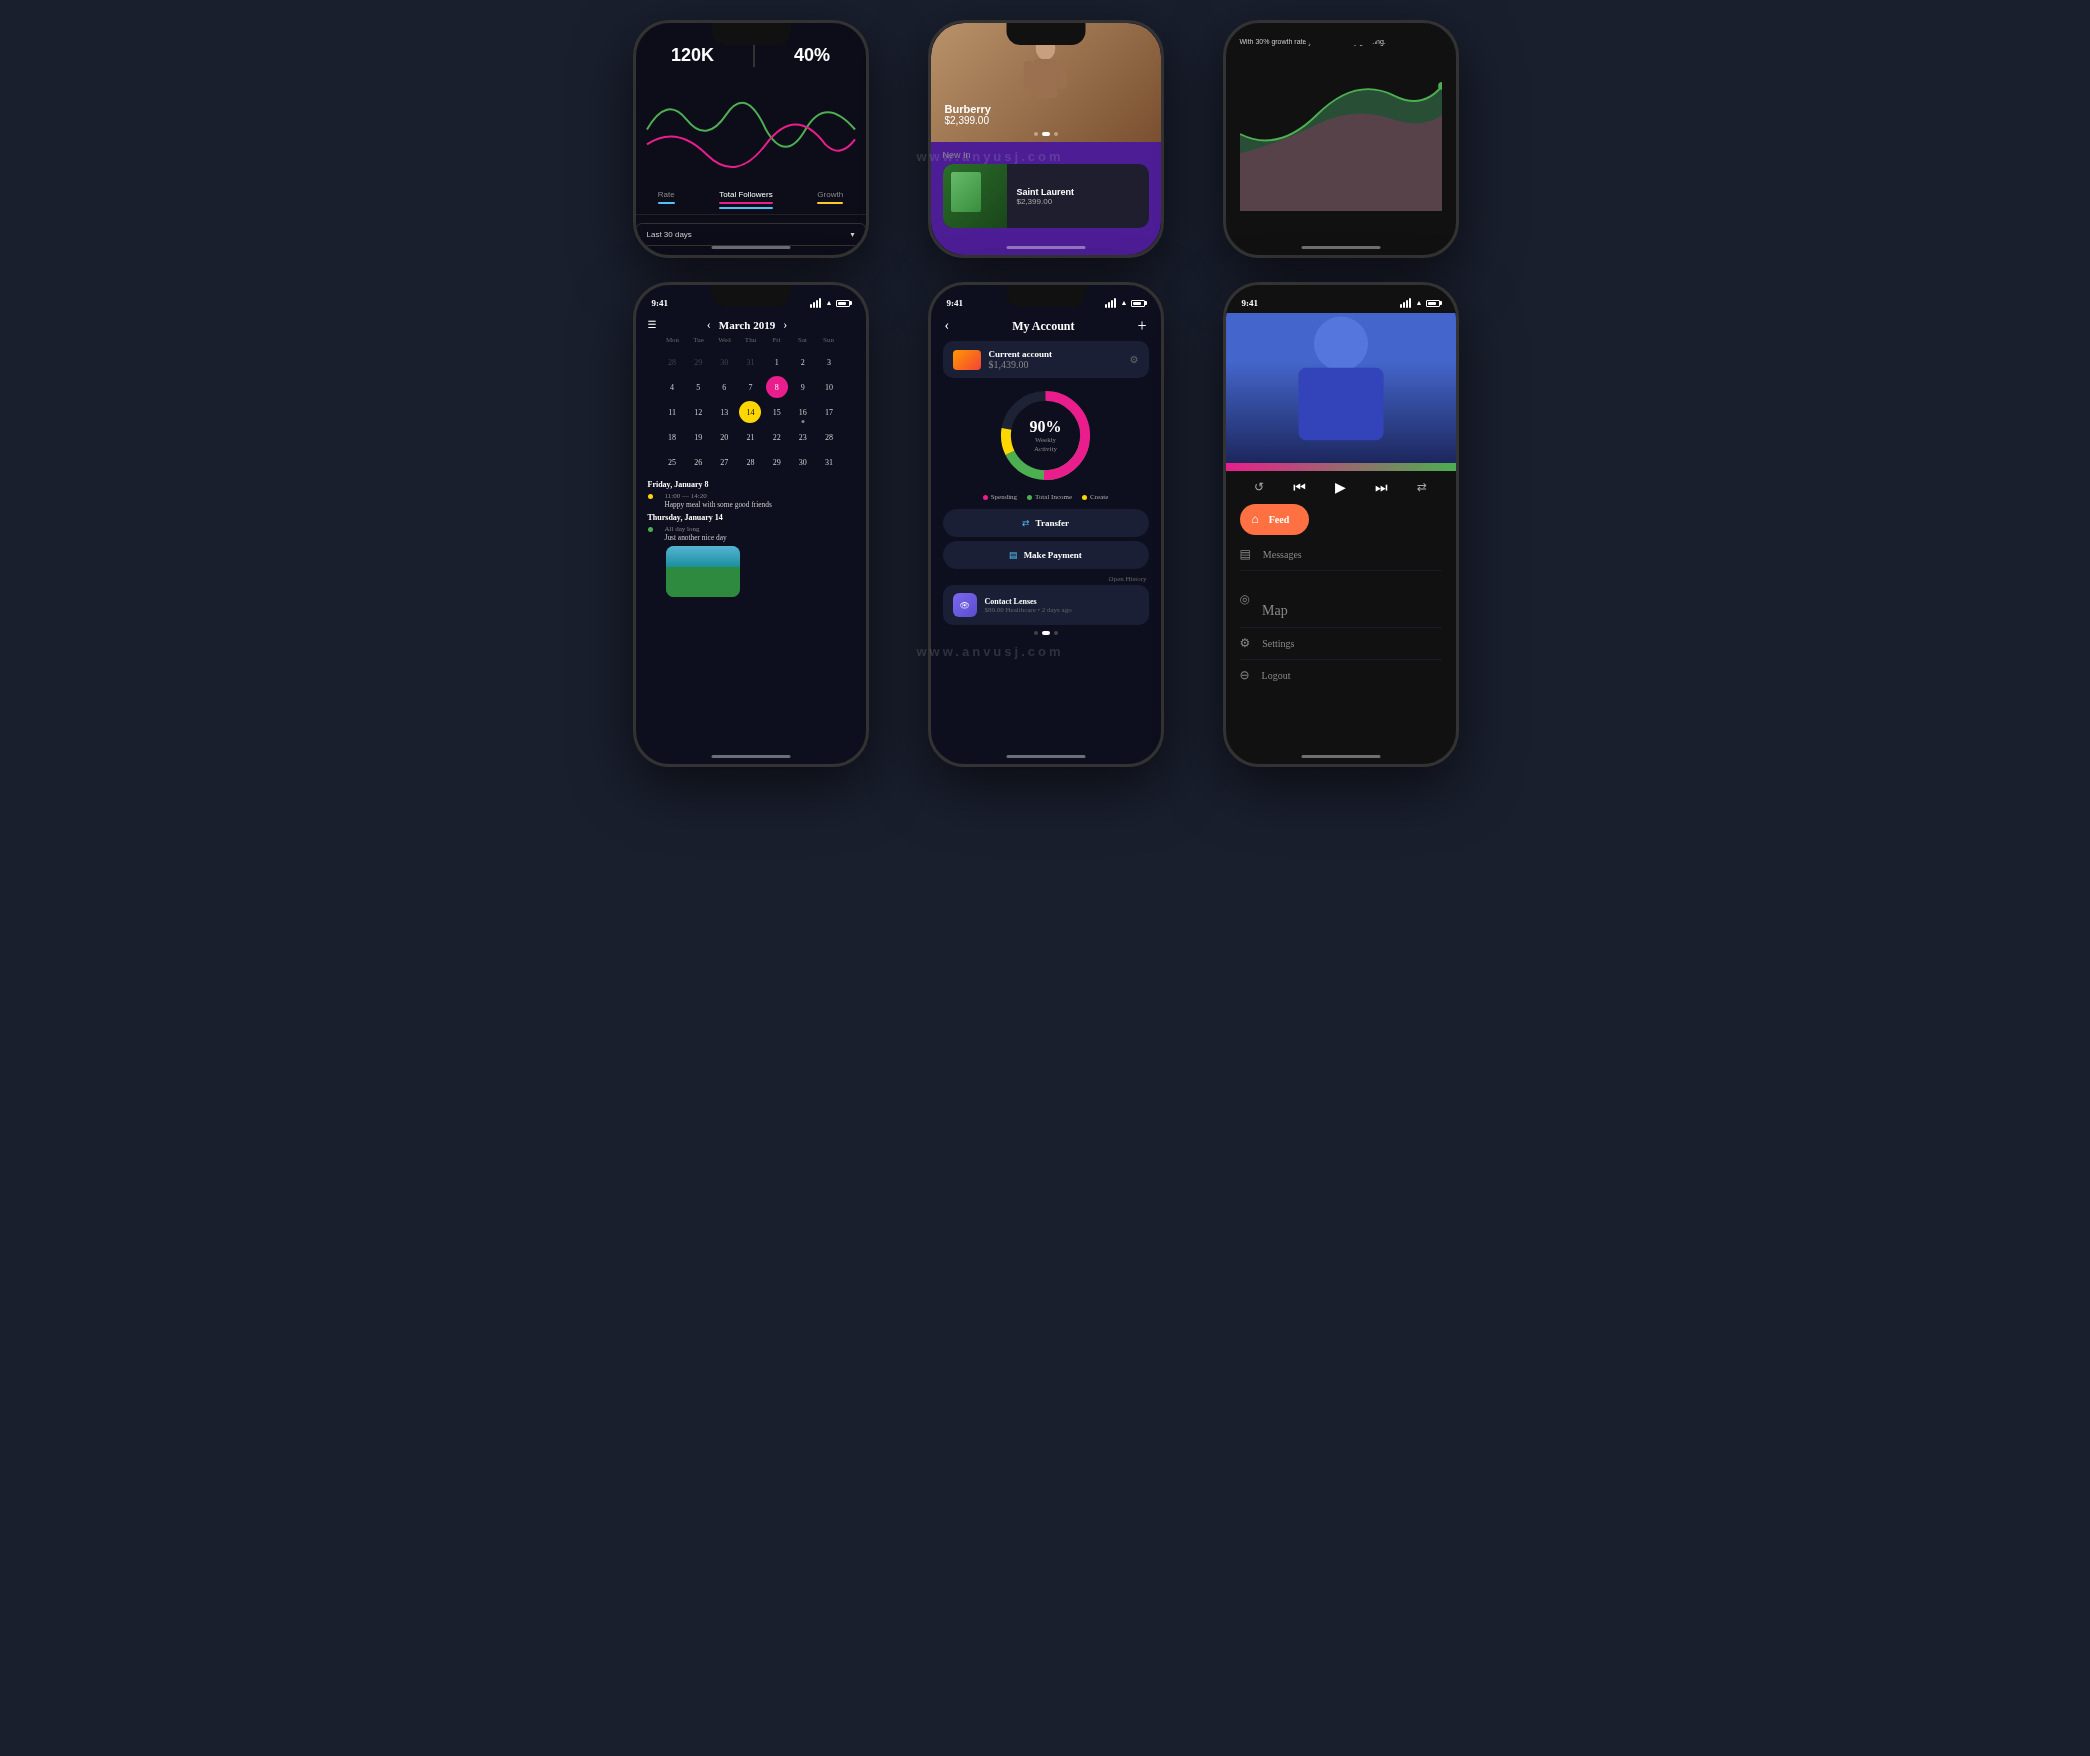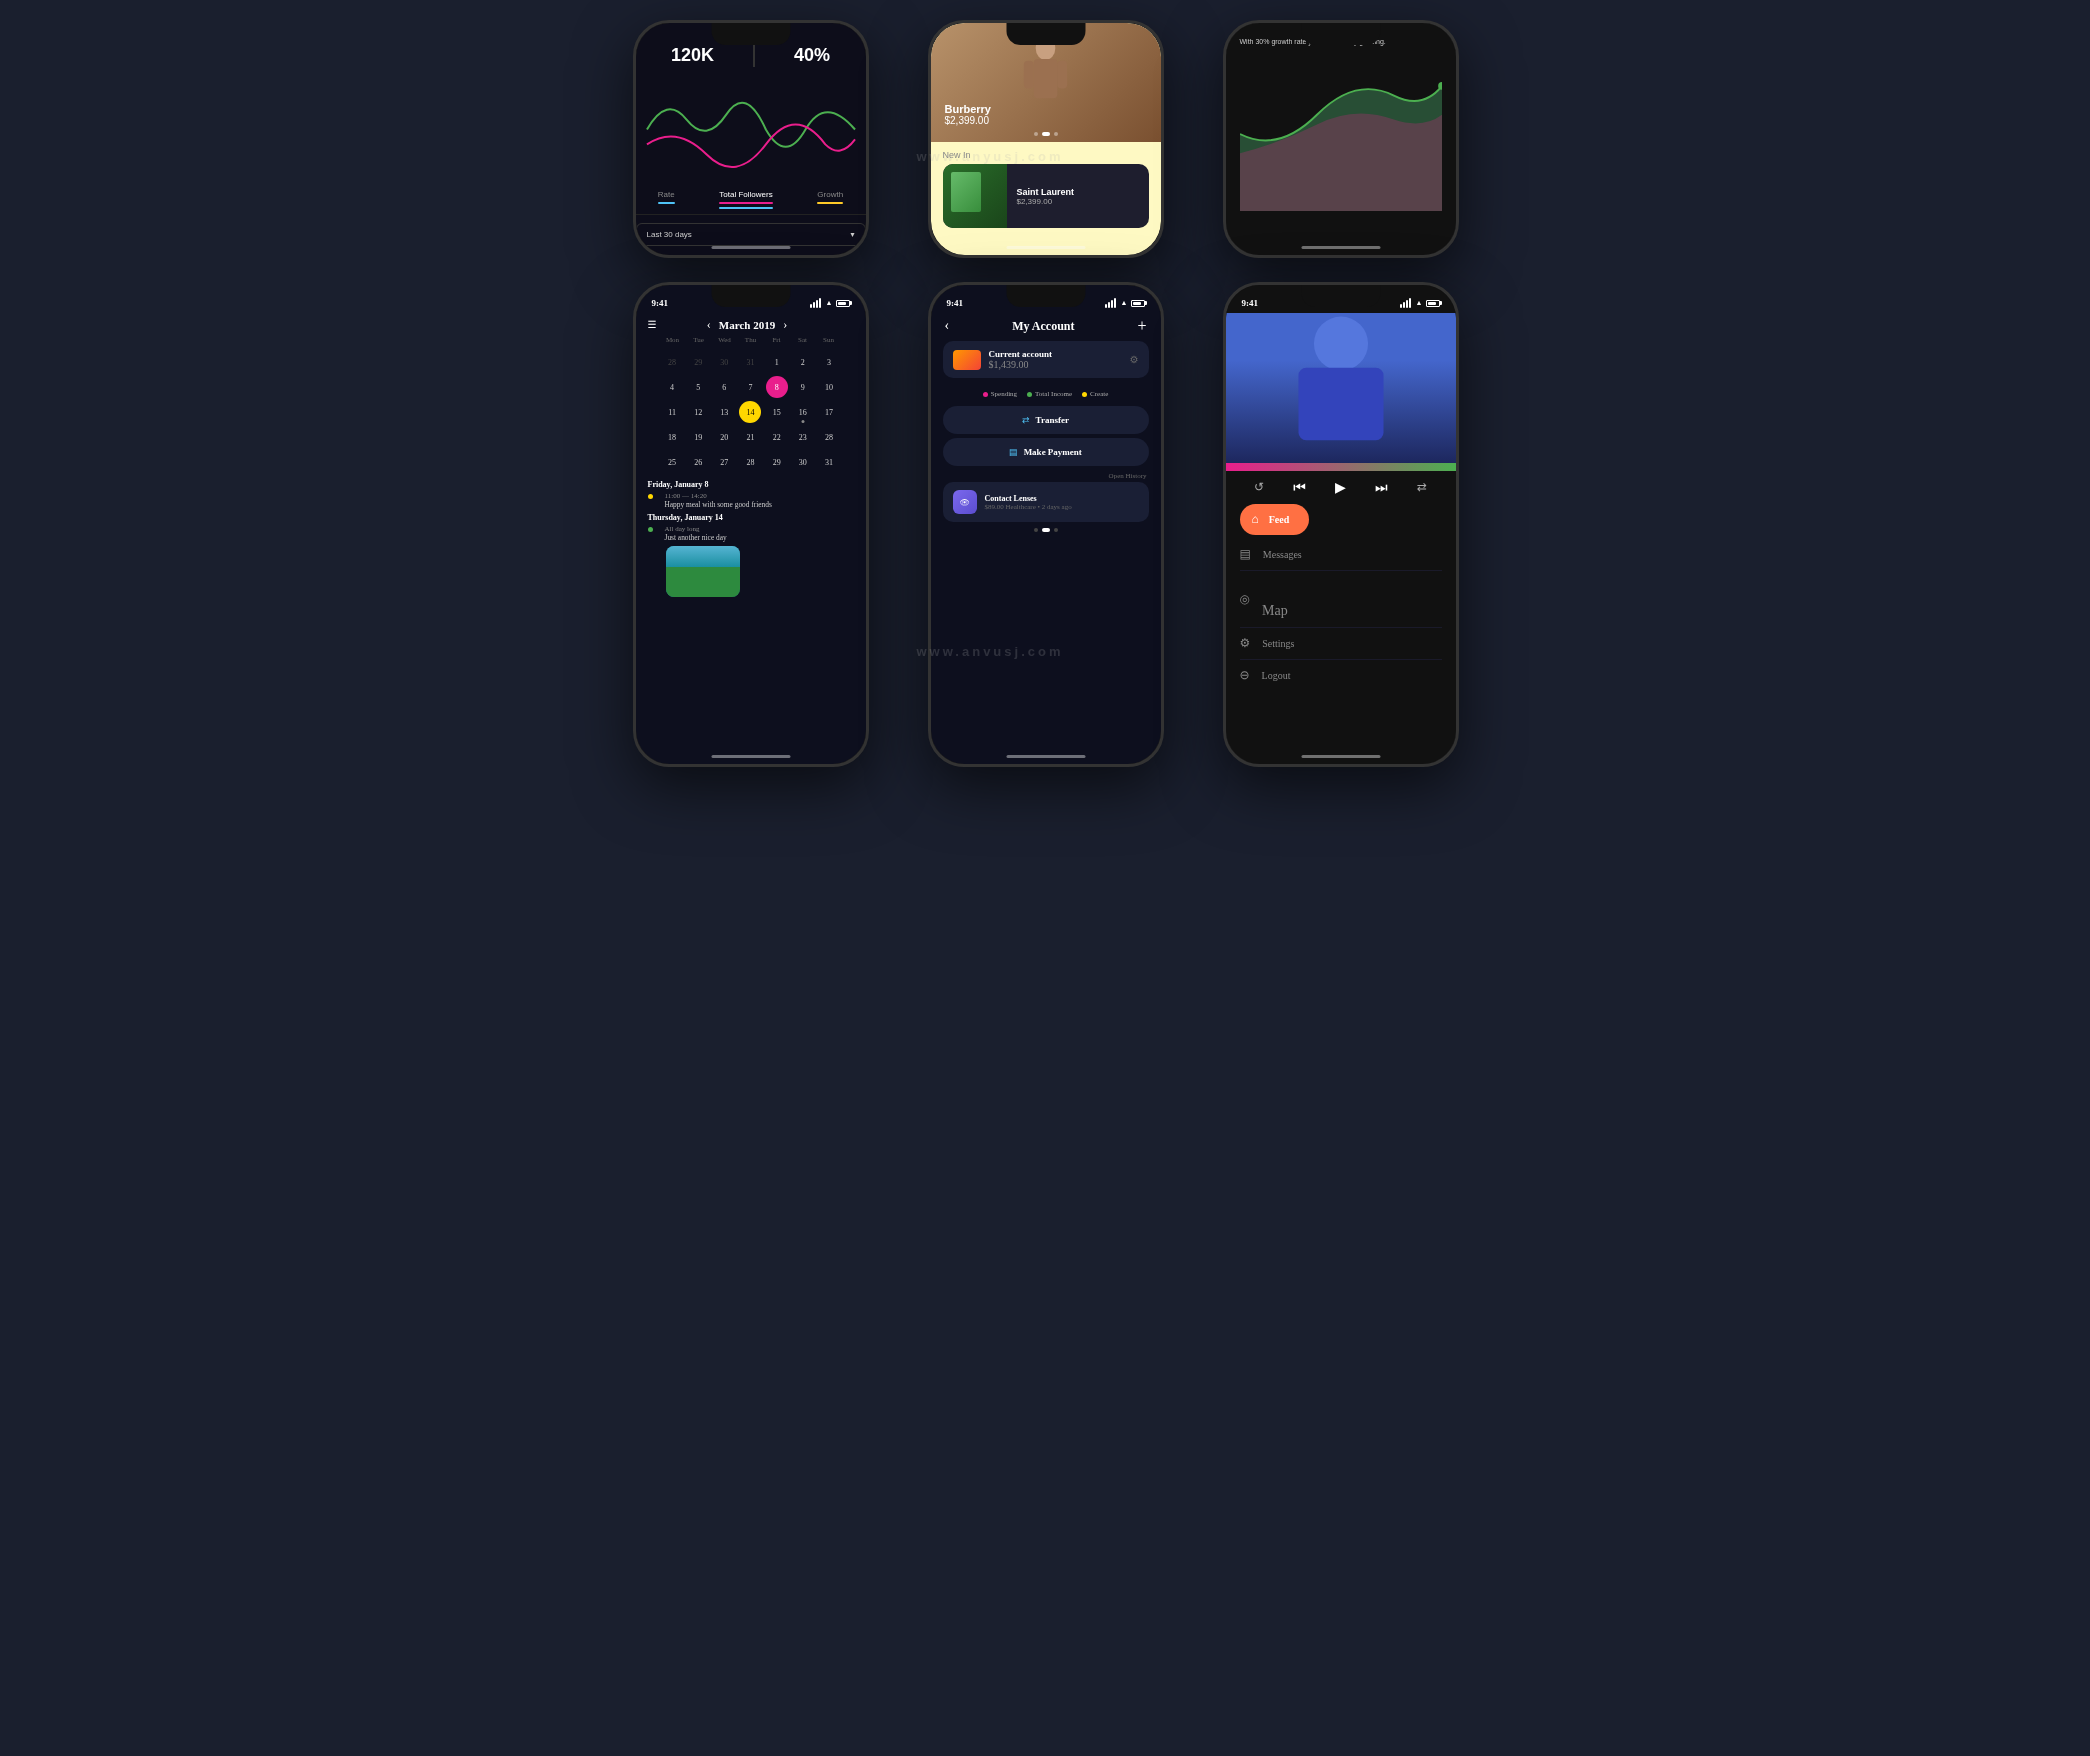--- a/index.html
+++ b/index.html
@@ -573,21 +573,21 @@
 
         <div class="phone1-dropdown">
           <span class="dropdown-text">Last 30 days</span>
           <span class="dropdown-arrow">▾</span>
         </div>
         <div class="home-indicator"></div>
       </div>
     </div>
 
     <div class="phone phone-partial" style="height:238px;">
-      <div class="phone-screen" style="background:#fef9c3;">
+      <div class="phone-screen" style="background:#4c1d95;">
 
         <div class="phone2-hero" style="height:119px;">
           <div class="hero-model" style="background: linear-gradient(135deg, #b8926a 0%, #7a5030 100%);">
 
             <svg width="59" height="99" viewBox="0 0 60 100">
               <ellipse cx="30" cy="15" rx="10" ry="12" fill="#c8a080"></ellipse>
               <rect x="18" y="26" width="24" height="40" rx="4" fill="#9b7050"></rect>
               <rect x="8" y="28" width="10" height="28" rx="4" fill="#9b7050"></rect>
               <rect x="42" y="28" width="10" height="28" rx="4" fill="#9b7050"></rect>
             </svg>
@@ -788,20 +788,38 @@
           <div class="acc-card-left">
             <div class="acc-card-icon"></div>
             <div>
               <div class="acc-card-name">Current account</div>
               <div class="acc-card-amount">$1,439.00</div>
             </div>
           </div>
           <span class="acc-settings-icon">⚙</span>
         </div>
 
+        <div class="acc-circle">
+          <div class="circle-container">
+            <svg width="99" height="99" viewBox="0 0 100 100">
+
+              <circle cx="50" cy="50" r="40" fill="none" stroke="#1e2235" stroke-width="10"></circle>
+
+              <circle cx="50" cy="50" r="40" fill="none" stroke="#4caf50" stroke-width="10" stroke-dasharray="100 152" stroke-dashoffset="-70" transform="rotate(-90 50 50)"></circle>
+
+              <circle cx="50" cy="50" r="40" fill="none" stroke="#ffd700" stroke-width="10" stroke-dasharray="25 227" stroke-dashoffset="-170" transform="rotate(-90 50 50)"></circle>
+
+              <circle cx="50" cy="50" r="40" fill="none" stroke="#e91e8c" stroke-width="10" stroke-dasharray="127 125" stroke-dashoffset="0" transform="rotate(-90 50 50)"></circle>
+            </svg>
+            <div class="circle-text">
+              <div class="circle-percent">90%</div>
+              <div class="circle-label" style="font-size:7px; color:#888; line-height:1.3;">Weekly<br>Activity</div>
+            </div>
+          </div>
+        </div>
 
         <div class="acc-legend">
           <div class="legend-item">
             <div class="legend-dot legend-dot-pink"></div>
             <span>Spending</span>
           </div>
           <div class="legend-item">
             <div class="legend-dot legend-dot-green"></div>
             <span>Total Income</span>
           </div>

